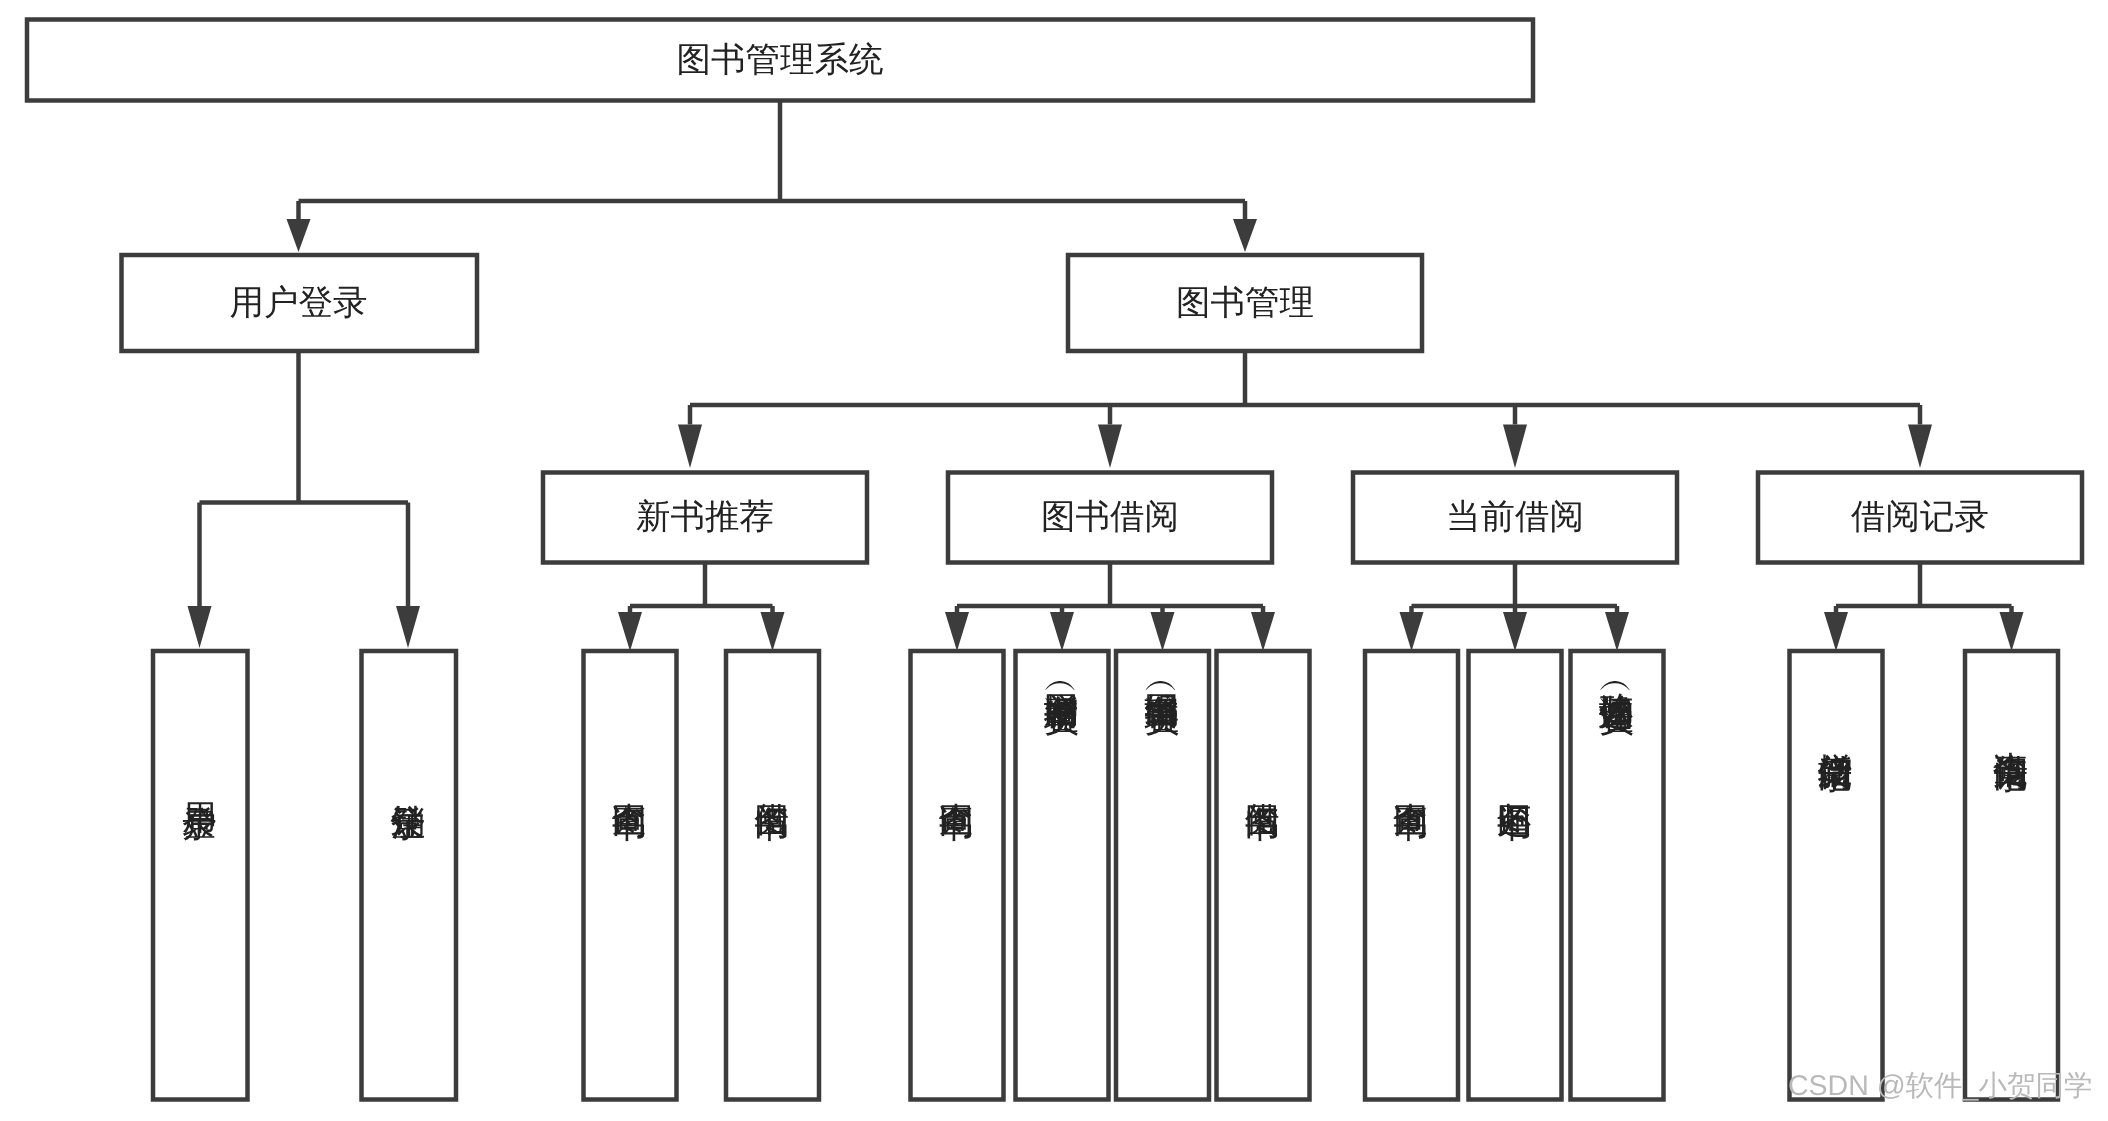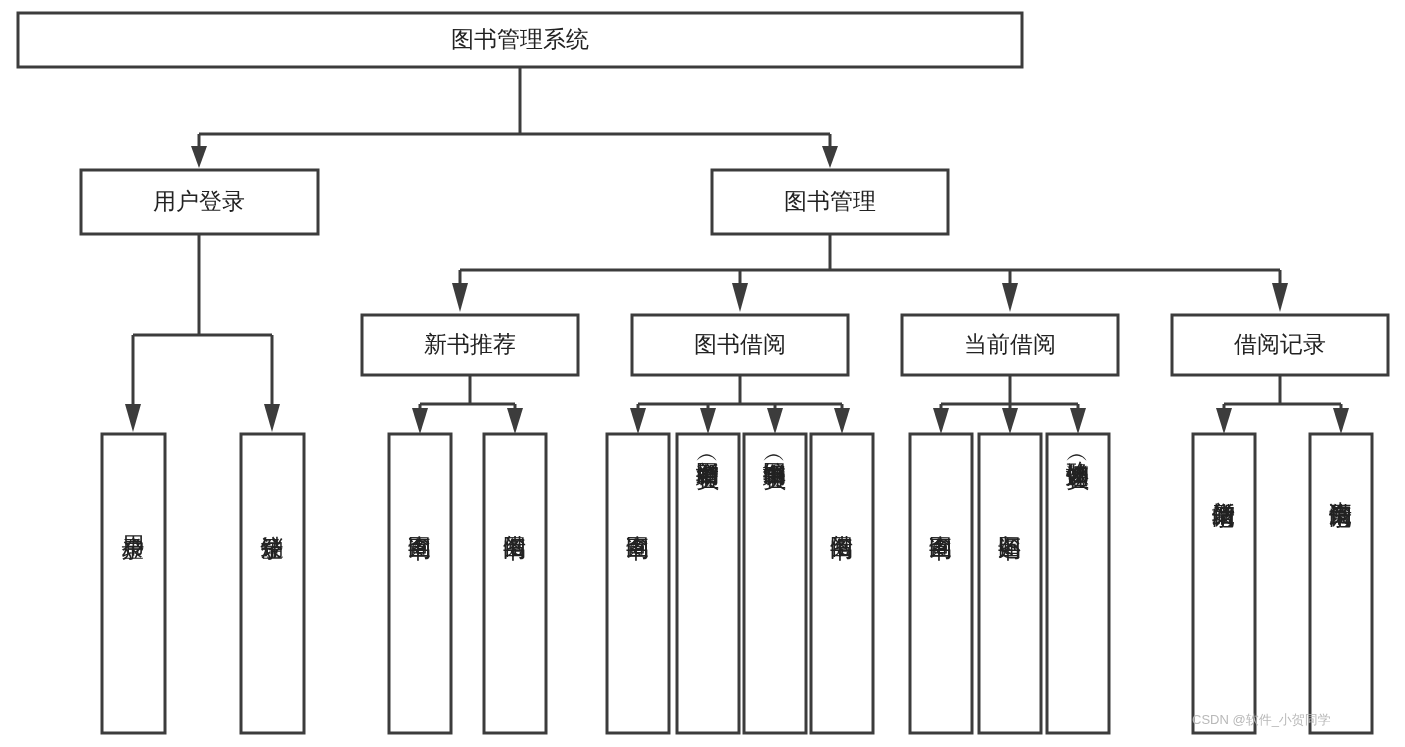--- a/index.html
+++ b/index.html
@@ -58,21 +58,21 @@
     line-height: 1.05;
     color: #222222;
     letter-spacing: 1px;
     white-space: nowrap;
     pointer-events: none;
     transform: translateX(-50%);
   }
   .watermark {
     position: absolute;
     font-family: "Liberation Sans", "DejaVu Sans", sans-serif;
-    font-size: 13px;
+    font-size: 19px;
     color: #b9b9b9;
     white-space: nowrap;
   }
 </style>
 </head>
 <body>
 
 <div id="diagram-root">
 
   <svg id="tree-svg" viewBox="0 0 1405 747">

